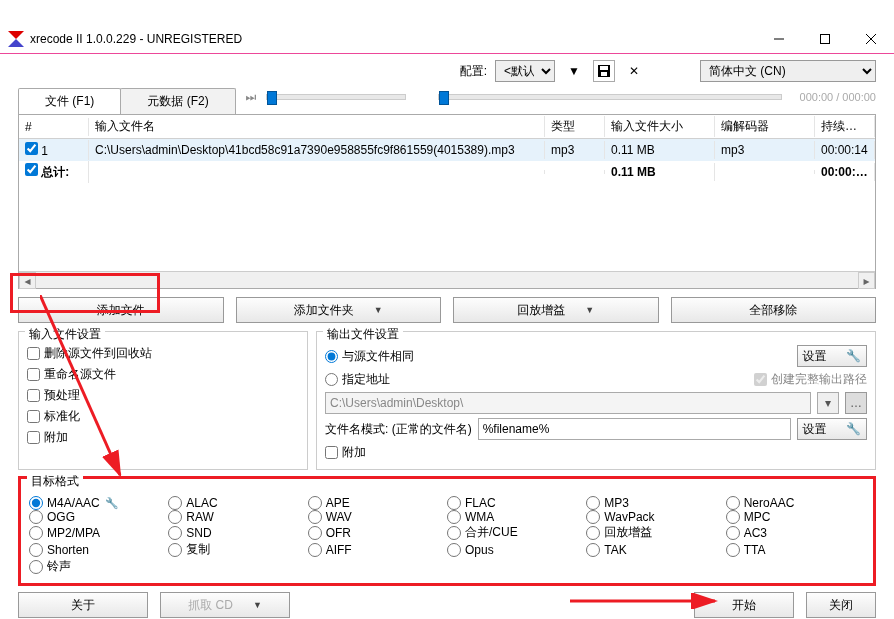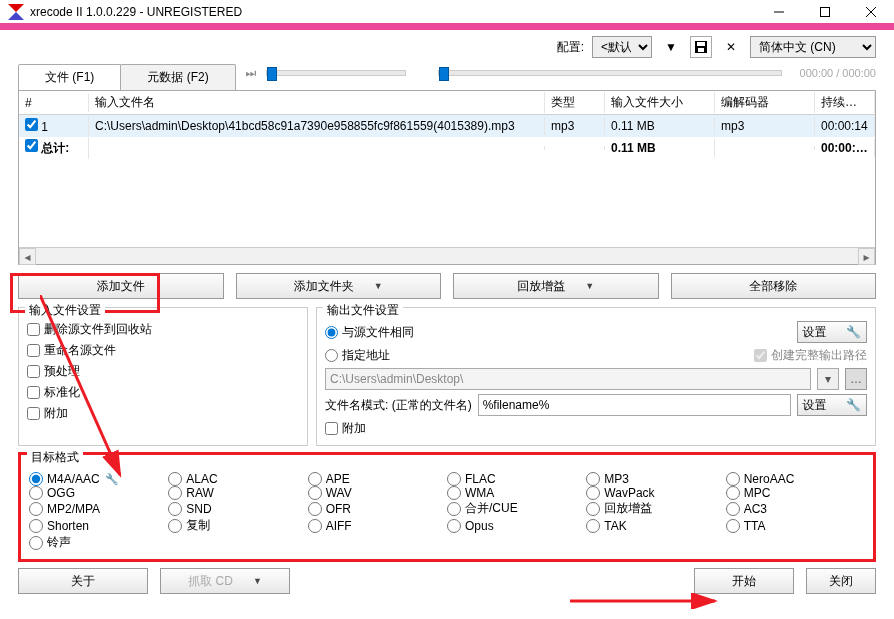--- a/index.html
+++ b/index.html
@@ -1,30 +1,30 @@
 <!DOCTYPE html>
 <html><head>
 <meta charset="utf-8">
 <style>
 * { box-sizing: border-box; margin: 0; padding: 0; font-family: "Microsoft YaHei", "Segoe UI", Arial, sans-serif; font-size: 12px; }
 body { background: #fff; width: 894px; height: 619px; overflow: hidden; }
 
 
-.titlebar { height: 30px; display: flex; align-items: center; padding: 0 0 0 8px; background: #fff; border-bottom: 7px solid #ec4899; }
+.titlebar { height: 30px; display: flex; align-items: center; padding: 0 0 0 8px; background: #fff; border-bottom: 1px solid #ec4899; margin-top: 24px; }
 .titlebar .logo { width: 16px; height: 16px; margin-right: 6px; }
 .titlebar .title { color: #000; }
 .titlebar .spacer { flex: 1; }
 .winbtn { width: 46px; height: 30px; display: flex; align-items: center; justify-content: center; color: #222; }
 
 
 .config-row { display: flex; align-items: center; gap: 8px; padding: 6px 18px 0 0; justify-content: flex-end; }
 .config-row select { height: 22px; border: 1px solid #999; background: #efefef; padding: 0 4px; }
 .config-row .smallbtn { width: 22px; height: 22px; border: 1px solid #aaa; display: flex; align-items: center; justify-content: center; background: #fff; }
 .config-row .smallbtn.times { border: none; }
-.config-row select.lang { width: 126px; }
+.config-row select.lang { width: 176px; margin-left: 47px; }
 
 
 .transport-row { display: flex; align-items: center; gap: 6px; padding: 6px 18px 4px 170px; }
 .tbtn { width: 18px; height: 18px; display: flex; align-items: center; justify-content: center; color: #888; }
 .slider { flex: 0 0 auto; height: 6px; background: #e8e8e8; border: 1px solid #ccc; position: relative; }
 .slider .thumb { position: absolute; top: -4px; width: 10px; height: 14px; background: #0078d7; border: 1px solid #005499; }
 .slider.sl1 { width: 140px; }
 .slider.sl2 { flex: 1; }
 .timecode { color: #aaa; font-size: 11px; white-space: nowrap; margin-left: 12px; }
 

